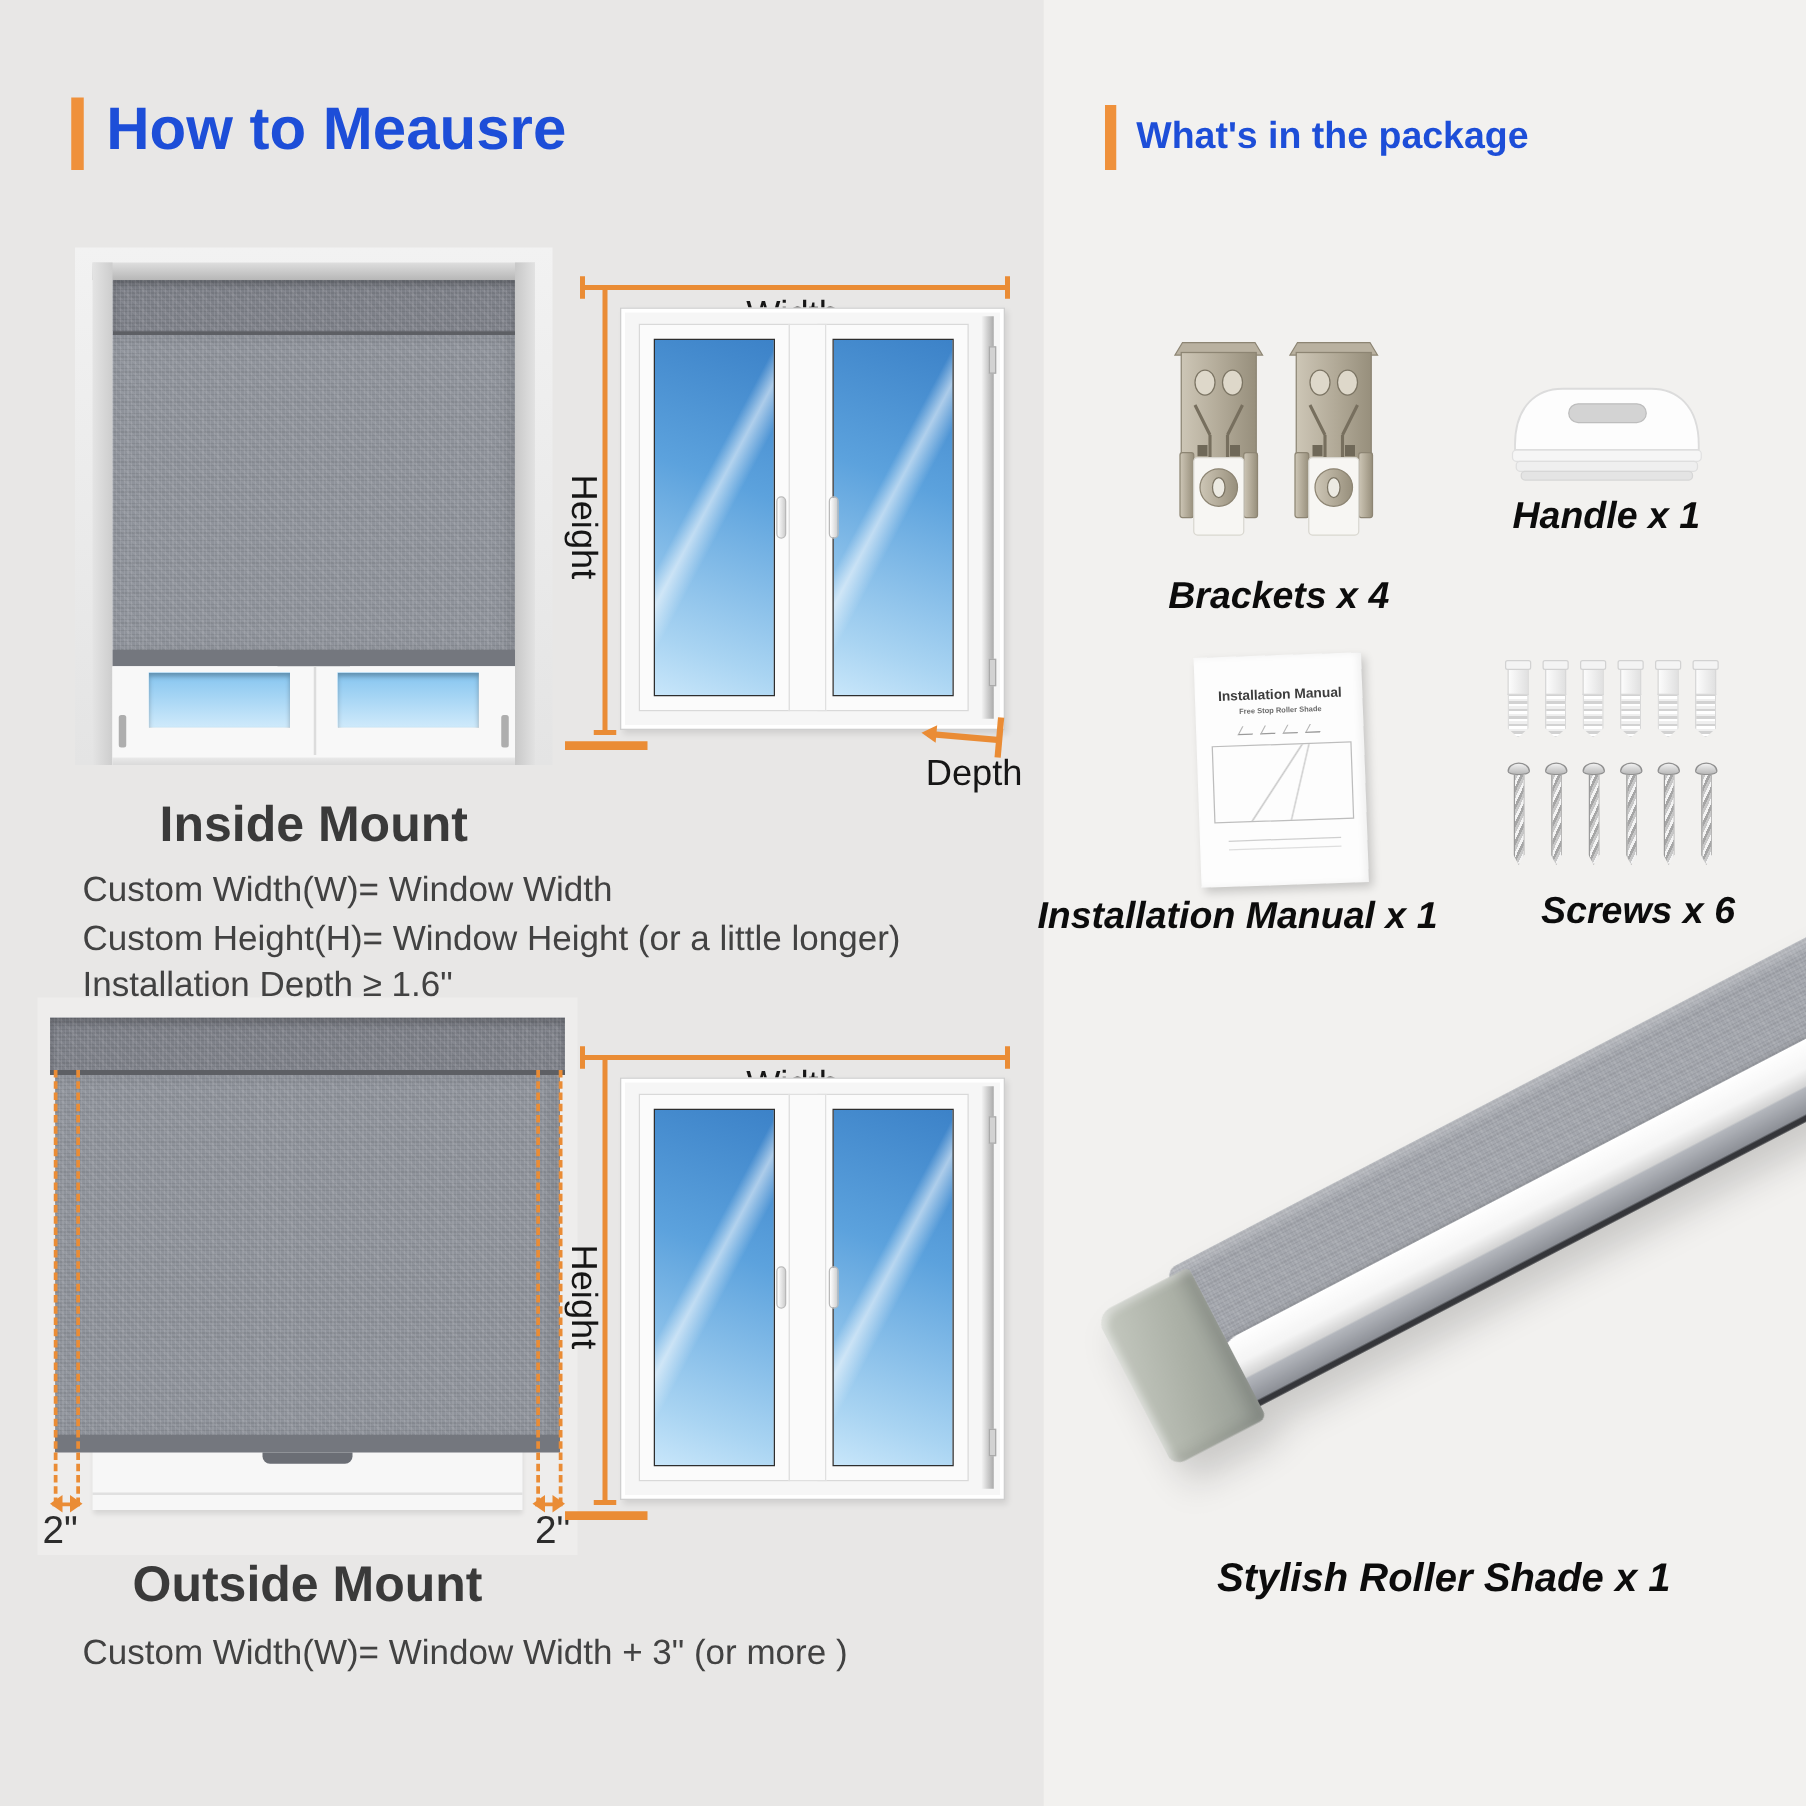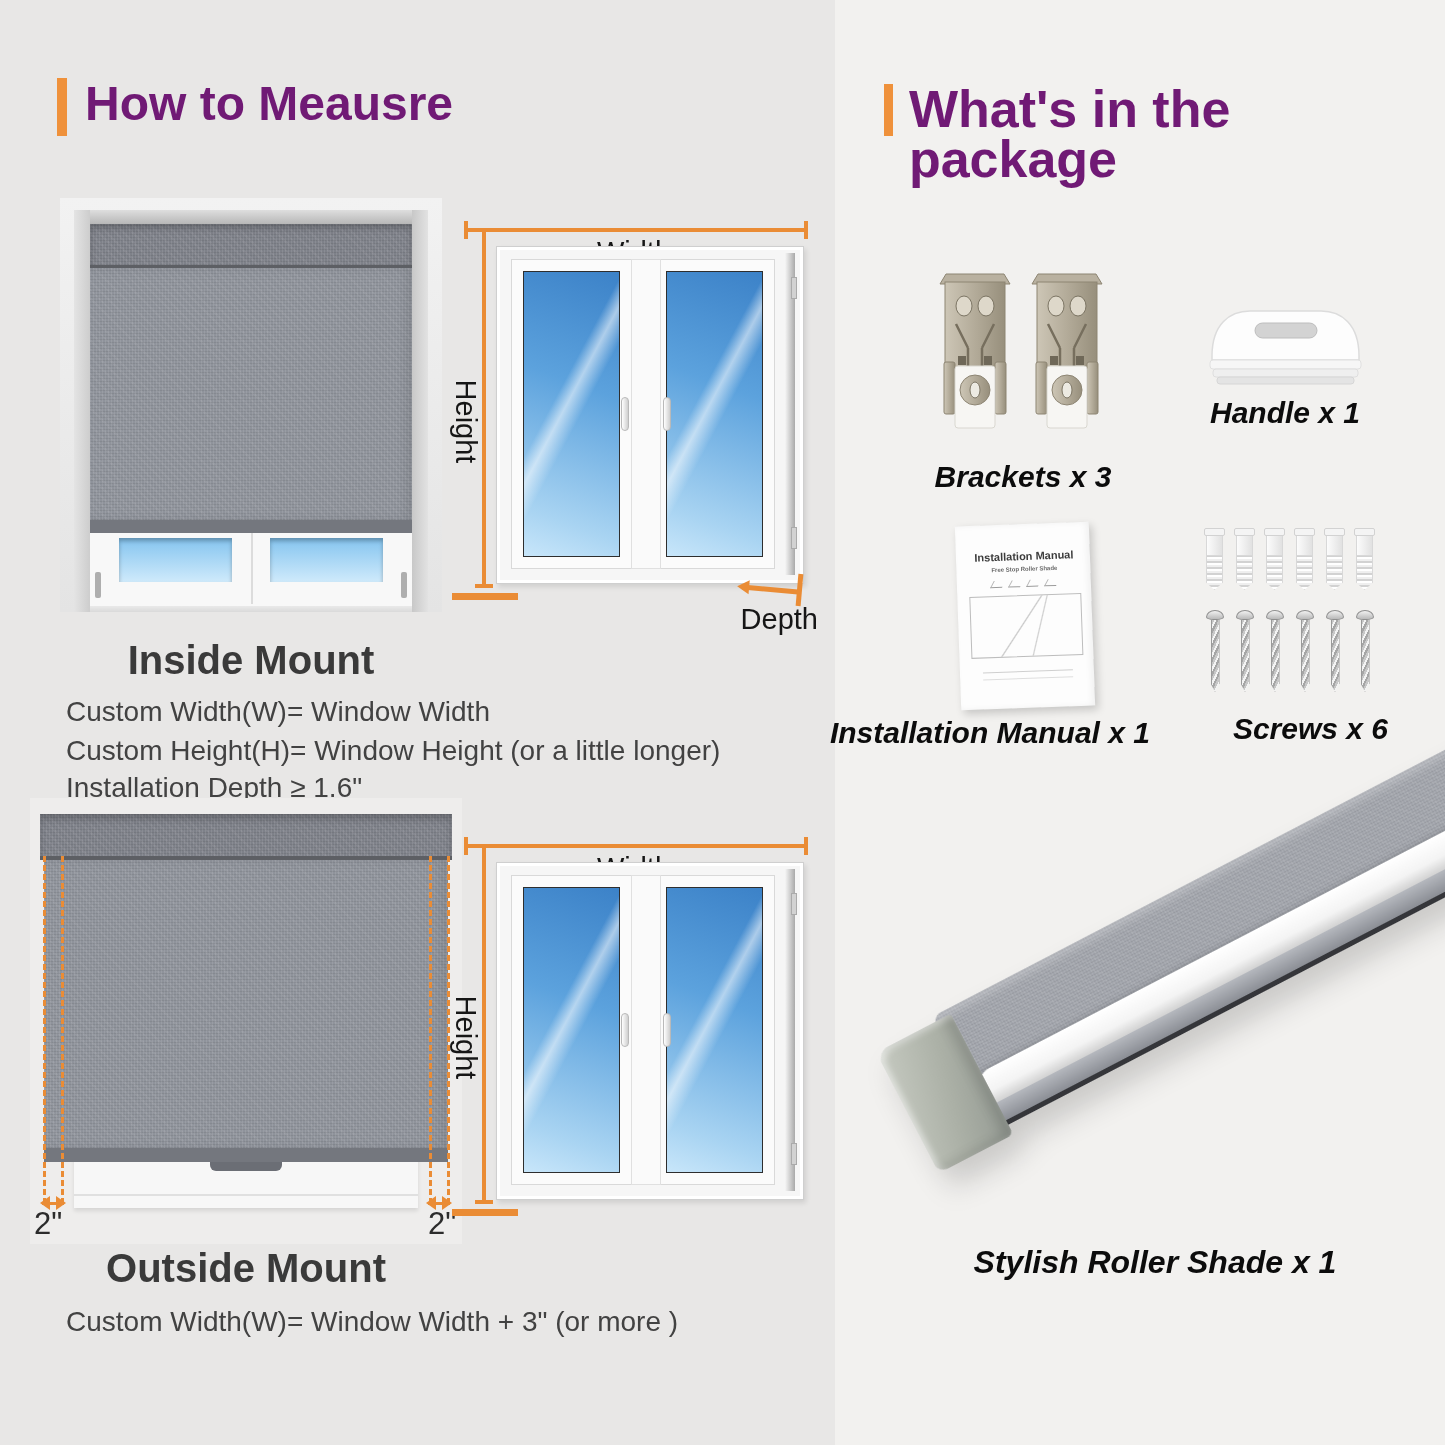--- a/index.html
+++ b/index.html
@@ -7,21 +7,21 @@
   .canvas{position:relative;width:1445px;height:1445px;overflow:hidden;
     font-family:"Liberation Sans",sans-serif;background:#e8e7e6;}
   .abs{position:absolute;}
 
   
   .panel-right-bg{position:absolute;left:835px;top:0;width:610px;height:1445px;background:#f2f1ef;}
 
   
   .sec-title{position:absolute;display:flex;align-items:flex-start;}
   .accent-bar{display:inline-block;width:10px;background:#EF913B;}
-  .title-text{font-weight:bold;color:#701a75;letter-spacing:0;}
+  .title-text{font-weight:bold;color:#1d4ed8;letter-spacing:0;}
 
   
   .fab{background-color:#8f939b;background-image:
     repeating-linear-gradient(90deg,rgba(255,255,255,.09) 0 1px,transparent 1px 3px),
     repeating-linear-gradient(0deg,rgba(0,0,0,.07) 0 1px,transparent 1px 3px),
     repeating-linear-gradient(45deg,rgba(255,255,255,.05) 0 2px,transparent 2px 6px);}
   .fab-dark{background-color:#7e8189;}
   .fab-light{background-color:#a2a5ac;}
 
   
@@ -242,21 +242,21 @@
       <div class="hinge" style="top:30px;"></div>
       <div class="hinge" style="bottom:34px;"></div>
     </div>
   </div>
 
   <div class="mount-h" style="left:30px;width:432px;top:1246px;">Outside Mount</div>
   <div class="bodyline" style="top:1306px;">Custom Width(W)= Window Width + 3" (or more )</div>
 
   <div class="sec-title" style="left:884px;top:84px;gap:16px;">
     <span class="accent-bar" style="width:9px;height:52px;"></span>
-    <span class="title-text" style="font-size:52px;line-height:50px;">What's in the package</span>
+    <span class="title-text" style="font-size:30px;line-height:50px;">What's in the package</span>
   </div>
 
   <svg class="abs" style="left:938px;top:270px;" width="74" height="170" viewBox="0 0 74 170">
     <defs>
       <linearGradient id="met" x1="0" y1="0" x2="1" y2="0">
         <stop offset="0" stop-color="#cdc6b6"></stop>
           <stop offset=".5" stop-color="#b3ab99"></stop>
           <stop offset="1" stop-color="#978f7c"></stop>
       </linearGradient>
     </defs>
@@ -271,21 +271,21 @@
       <rect x="20" y="86" width="8" height="9" fill="#6f6858"></rect>
       <rect x="46" y="86" width="8" height="9" fill="#6f6858"></rect>
       <rect x="17" y="96" width="40" height="62" rx="3" fill="#f7f6f3" stroke="#d9d7d0"></rect>
       <circle cx="37" cy="120" r="15" fill="url(#met)" stroke="#8d8573"></circle>
       <ellipse cx="37" cy="120" rx="5" ry="8" fill="#eceae2" stroke="#7c7564"></ellipse>
     </g>
   </svg>
   <svg class="abs" style="left:1030px;top:270px;" width="74" height="170" viewBox="0 0 74 170">
     <use href="#bracketShape"></use>
   </svg>
-  <div class="pkg-label" style="left:930px;width:186px;top:460px;">Brackets x 3</div>
+  <div class="pkg-label" style="left:930px;width:186px;top:460px;">Brackets x 4</div>
 
   <svg class="abs" style="left:1198px;top:298px;" width="175" height="95" viewBox="0 0 175 95">
     <path d="M14 58 C14 26 32 13 52 13 L123 13 C143 13 161 26 161 58 L161 62 L14 62 Z" fill="#fdfdfd" stroke="#dcdcdc" stroke-width="1.5"></path>
     <rect x="57" y="25" width="62" height="15" rx="7.5" fill="#d3d3d3" stroke="#bdbdbd"></rect>
     <rect x="12" y="62" width="151" height="9" rx="3" fill="#f6f6f6" stroke="#e0e0e0"></rect>
     <rect x="15" y="71" width="145" height="8" rx="3" fill="#efefef" stroke="#dedede"></rect>
     <rect x="19" y="79" width="137" height="7" rx="3" fill="#e4e4e4" stroke="#d6d6d6"></rect>
   </svg>
   <div class="pkg-label" style="left:1200px;width:170px;top:396px;">Handle x 1</div>
 

